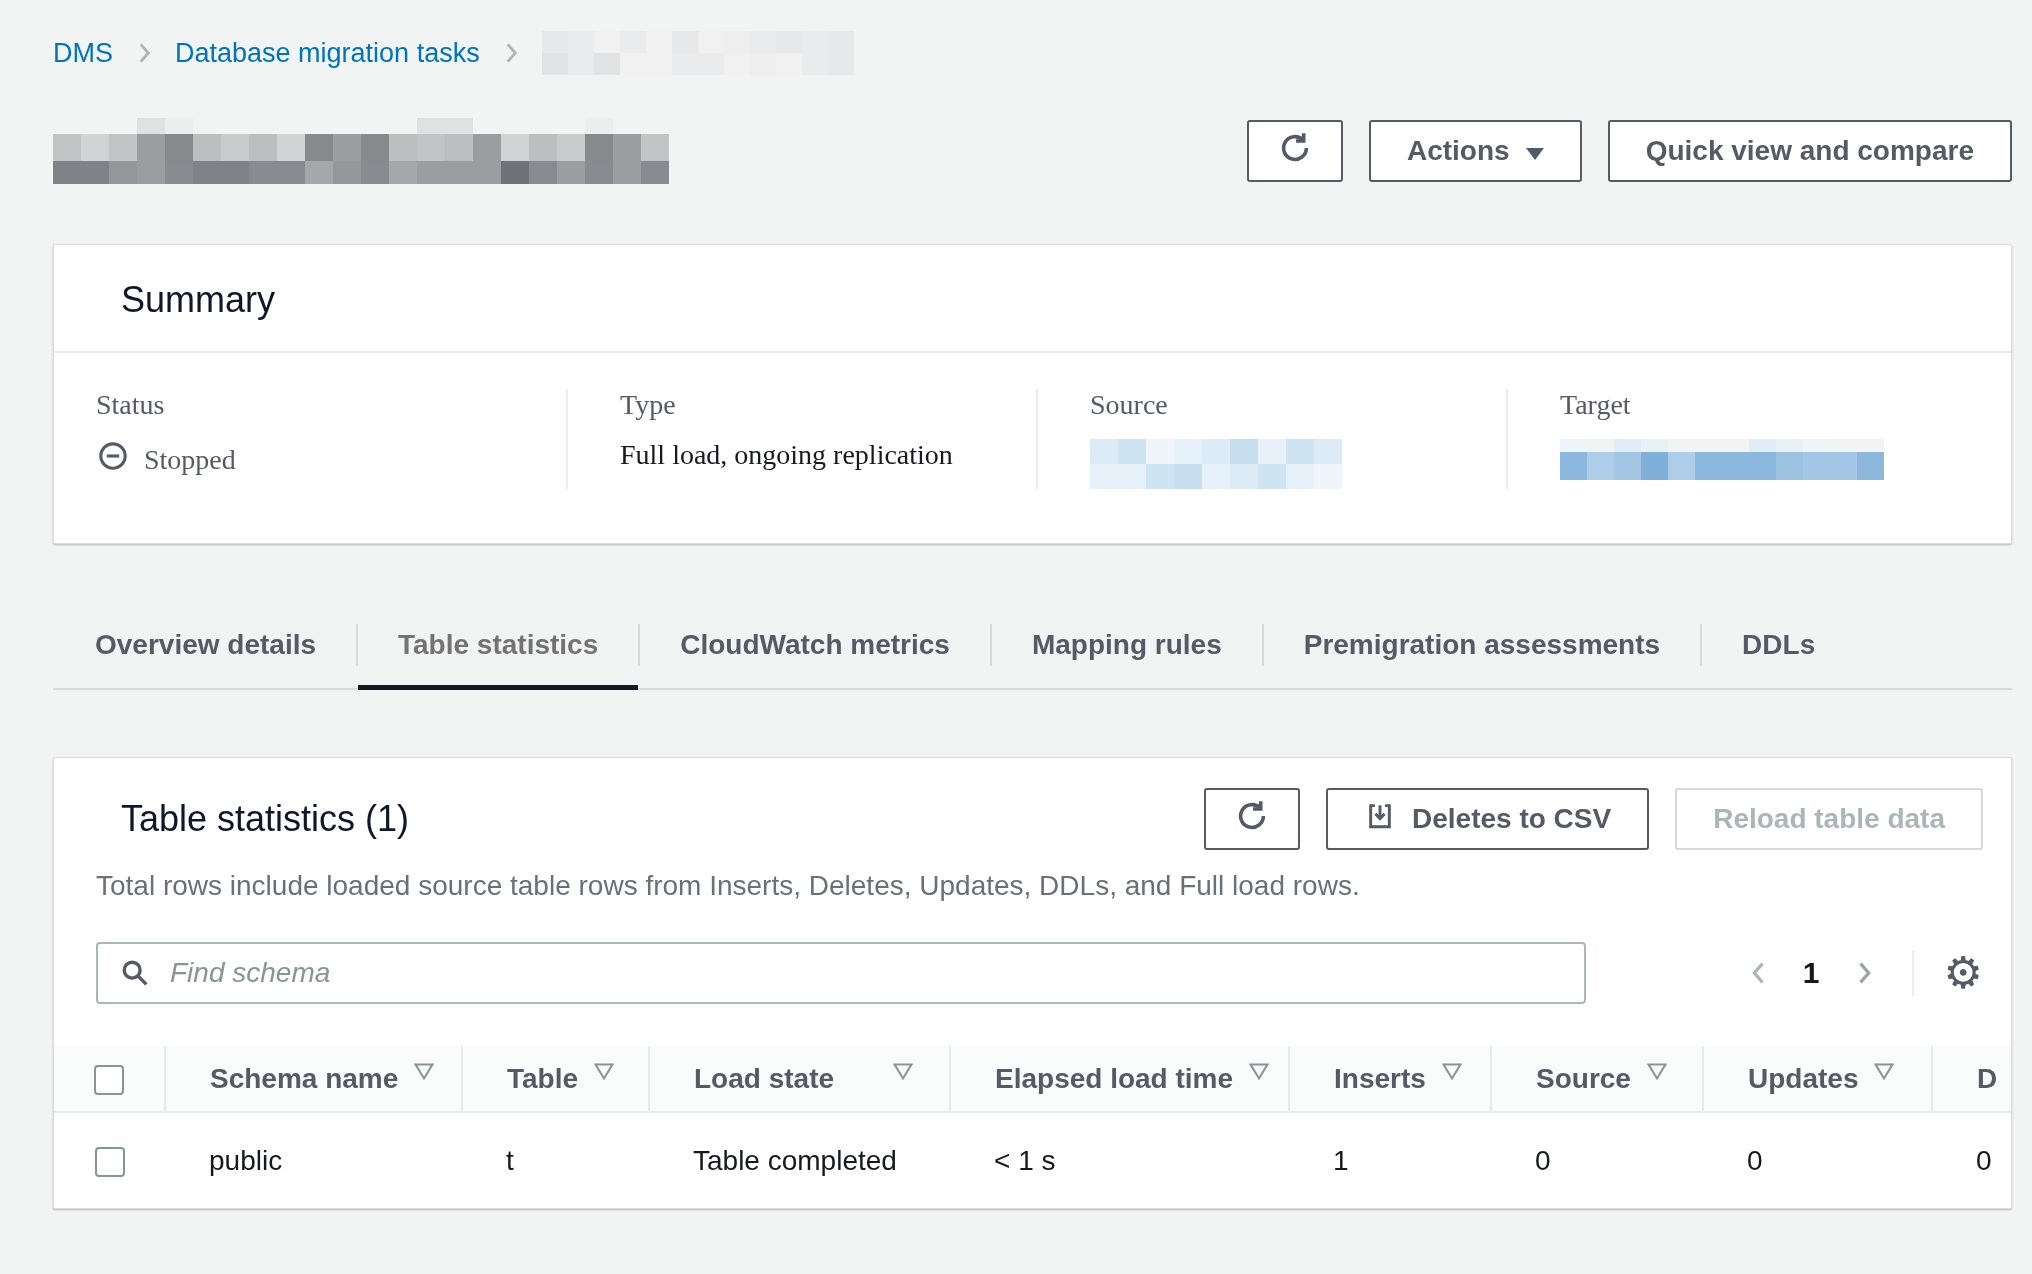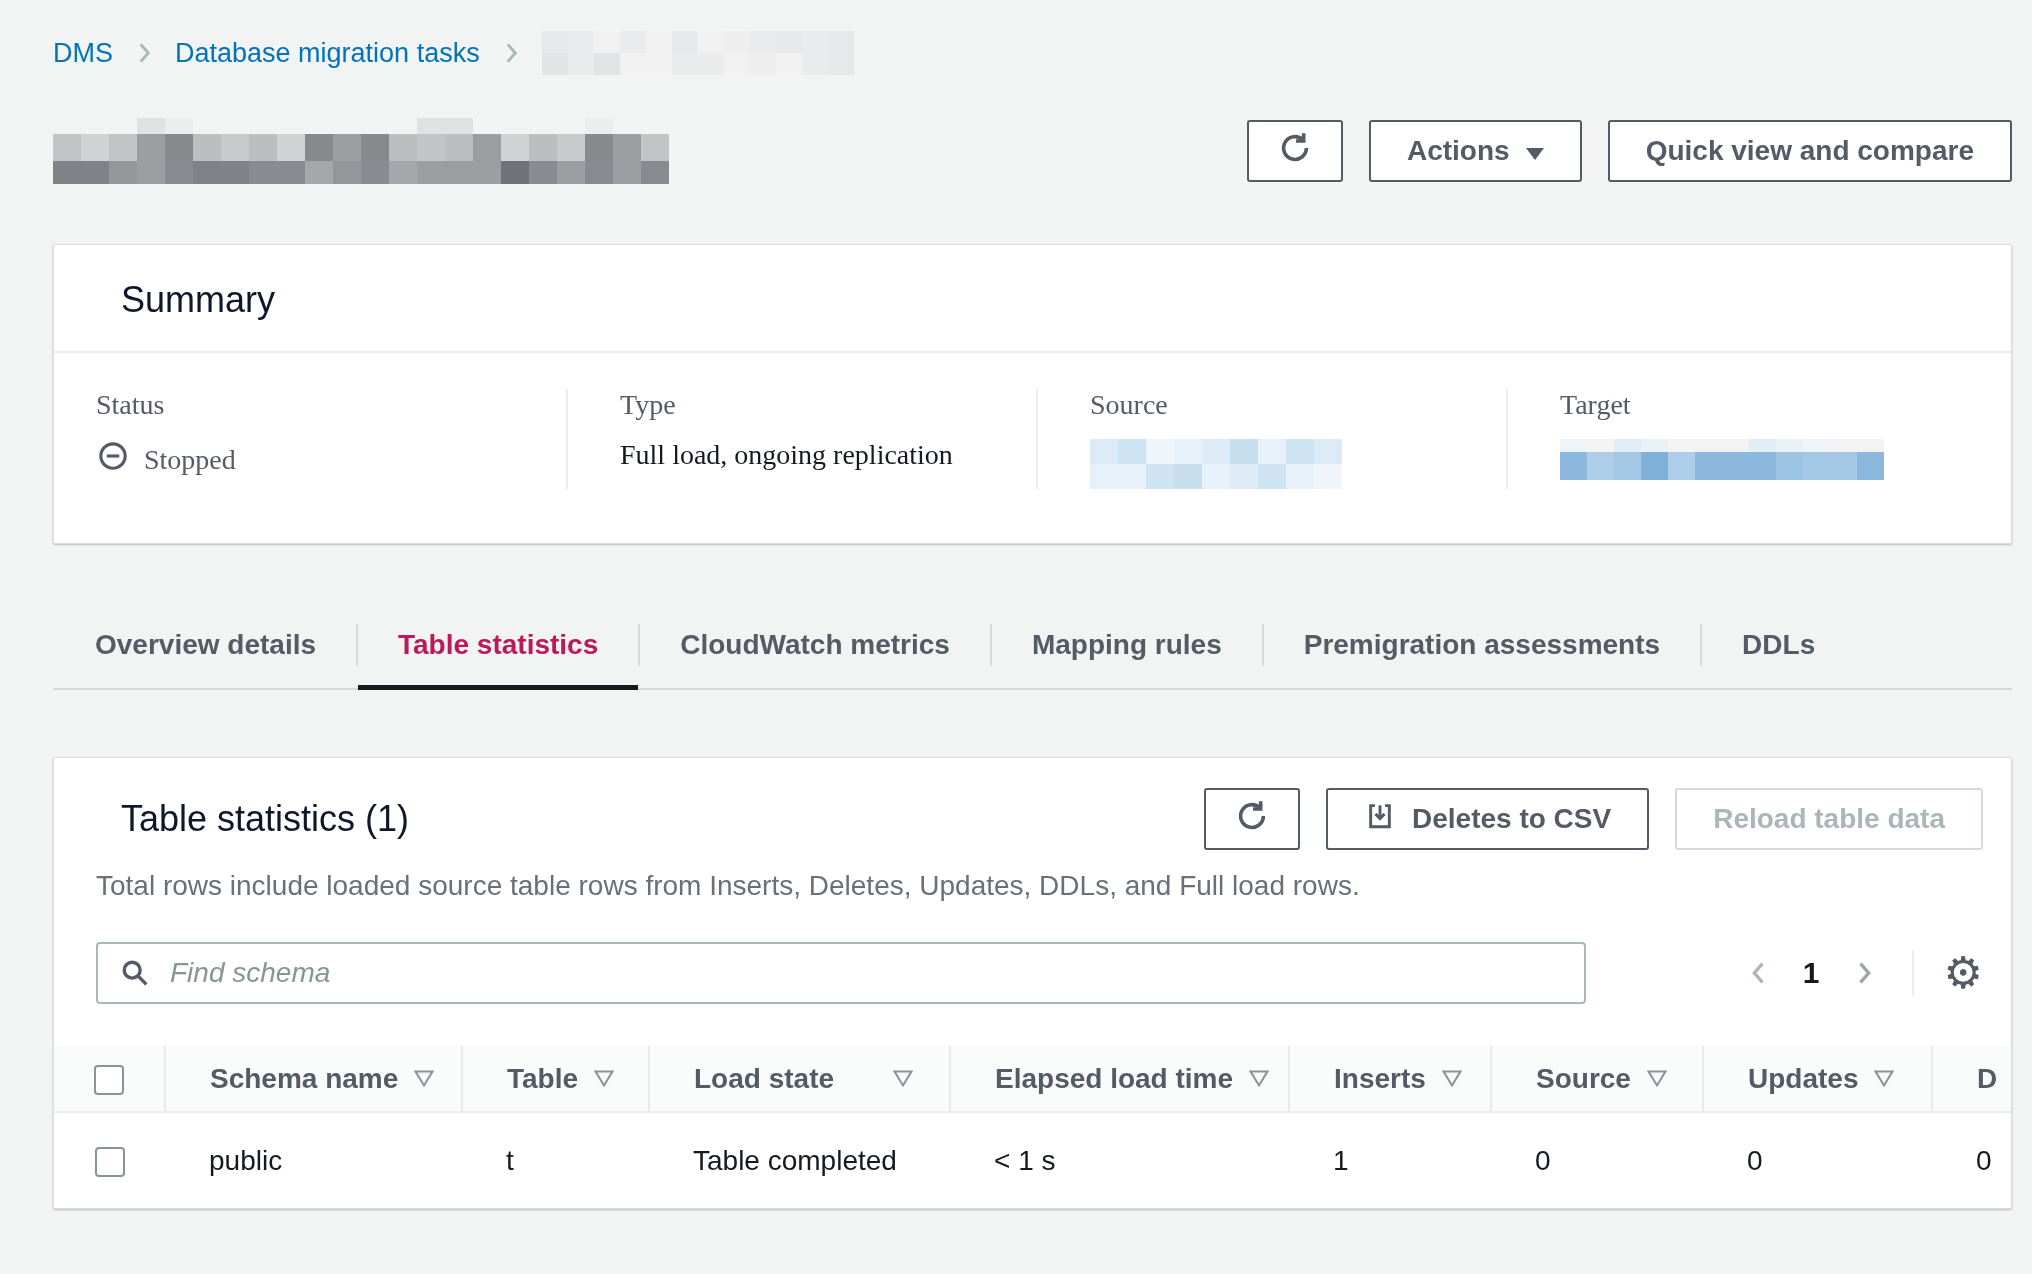--- a/index.html
+++ b/index.html
@@ -51,21 +51,21 @@
   .field-label { color:#545b64; font-size:28px; margin-bottom:18px; }
   .field-value { font-size:28px; color:#16191f; }
   .status-value { display:flex; align-items:center; gap:14px; color:#545b64; }
 
   
   .tabs { display:flex; align-items:stretch; height:88px; margin-top:58px;
           border-bottom:2px solid #d5dbdb; width:1959px; }
   .tab { display:flex; align-items:center; padding:0 40px; font-size:28px; font-weight:bold;
          color:#545b64; position:relative; cursor:pointer; white-space:nowrap; }
   .tab.first { padding-left:42px; }
-  .tab.active { color:#be185d; }
+  .tab.active { color:#737373; }
   .tab.active::after { content:""; position:absolute; left:0; right:0; bottom:-2px; height:5px; background:#16191f; }
   .tab-sep { width:2px; height:42px; background:#d5dbdb; align-self:center; }
 
   
   .ts-panel { margin-top:67px; overflow:hidden; }
   .ts-head { display:flex; justify-content:space-between; align-items:flex-start; padding:30px 28px 0 42px; }
   .ts-title { padding-top:10px; }
   .ts-desc { padding:20px 42px 0; color:#687078; font-size:28px; }
 
   .search-row { display:flex; align-items:center; justify-content:space-between; padding:40px 28px 0 42px; }
@@ -84,21 +84,21 @@
   .pg-divider { width:2px; height:46px; background:#eaeded; margin:0 30px 0 34px; }
   .gear { font-family:"DejaVu Sans", sans-serif; font-size:44px; color:#545b64; cursor:pointer; line-height:1; }
 
   table.stats { margin-top:42px; width:100%; border-collapse:collapse; table-layout:fixed; }
   thead th {
     height:66px; background:#fafbfb; border-bottom:2px solid #eaeded;
     font-size:28px; font-weight:bold; color:#545b64; text-align:left; padding-left:44px;
   }
   thead th.cb, tbody td.cb { padding-left:0; text-align:center; }
   thead th + th { border-left:2px solid #e7ebeb; }
-  .th-inner { display:flex; align-items:center; gap:16px; }
+  .th-inner { display:flex; gap:16px; }
   .th-inner.spread { gap:0; justify-content:space-between; padding-right:36px; }
   tbody td { height:96px; font-size:28px; color:#16191f; padding-left:44px; background:#fff; }
   .checkbox { display:inline-block; width:30px; height:30px; border:2px solid #879596;
               border-radius:4px; background:#fff; cursor:pointer; vertical-align:middle; }
 
   .sort-icon { display:inline-flex; }
 </style>
 </head>
 <body>
 

